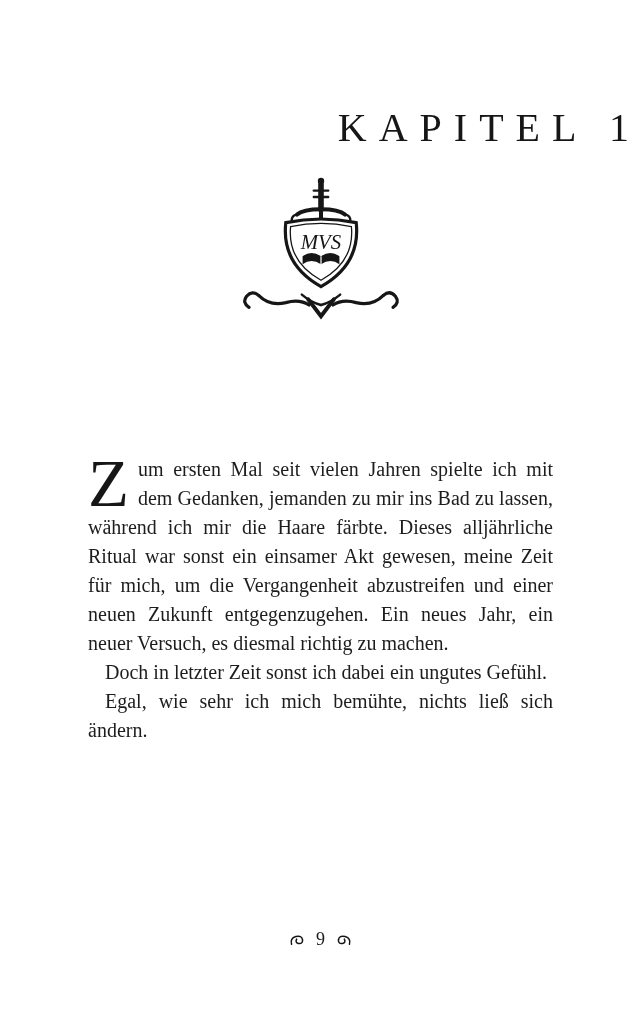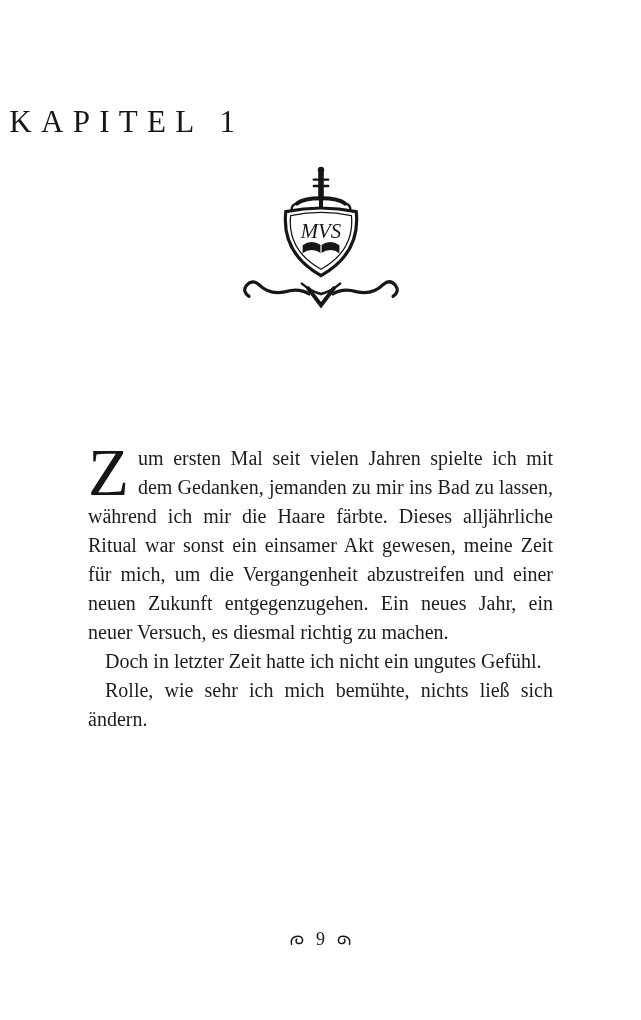--- a/index.html
+++ b/index.html
@@ -13,22 +13,22 @@
     height: 1020px;
     margin: 0 auto;
     background: #ffffff;
     color: #1c1c1c;
     font-family: "Liberation Serif", "DejaVu Serif", serif;
     overflow: hidden;
   }
   .chapter-title {
     margin: 0;
     padding-top: 104px;
-    text-align: left;
-    font-size: 31px;
+    text-align: right;
+    font-size: 40px;
     font-weight: 400;
     letter-spacing: 0.30em;
     color: #161616;
     text-indent: 0.30em; 
   }
   .emblem {
     margin: 22px auto 0;
     width: 200px;
   }
   .emblem svg { display: block; margin: 0 auto; }
@@ -106,22 +106,22 @@
         <path d="M144,152 q-12,10 -24,13" stroke-width="3"></path>
         <path d="M104,158 L120,179 L136,158" stroke-width="5"></path>
       </g>
     </svg>
   </div>
 
   <div class="body-text">
     <p>
       <span class="dropcap">Z</span><span>um ersten Mal seit vielen Jahren spielte ich mit dem Gedanken, jemanden zu mir ins Bad zu lassen, während ich mir die Haare färbte. Dieses alljährliche Ritual war sonst ein einsamer Akt gewesen, meine Zeit für mich, um die Vergangenheit abzustreifen und einer neuen Zukunft entgegenzugehen. Ein neues Jahr, ein neuer Versuch, es diesmal richtig zu machen.</span>
     </p>
-    <p class="indented">Doch in letzter Zeit hatte ich nicht ein ungutes Gefühl.</p>
-    <p class="indented">Rolle, wie sehr ich mich bemühte, nichts ließ sich ändern.</p>
+    <p class="indented">Doch in letzter Zeit sonst ich dabei ein ungutes Gefühl.</p>
+    <p class="indented">Egal, wie sehr ich mich bemühte, nichts ließ sich ändern.</p>
   </div>
 
   <div class="page-footer">
     <span class="footer-ornament">
       <svg viewBox="0 0 20 16" width="17" height="14">
         <path d="M3,13 Q1,6 8,4 Q15,2 16,8 Q16,13 11,12 Q7,11 9,7" fill="none" stroke="#161616" stroke-width="1.8" stroke-linecap="round"></path>
       </svg>
     </span>
     <span class="page-number">9</span>
     <span class="footer-ornament">

